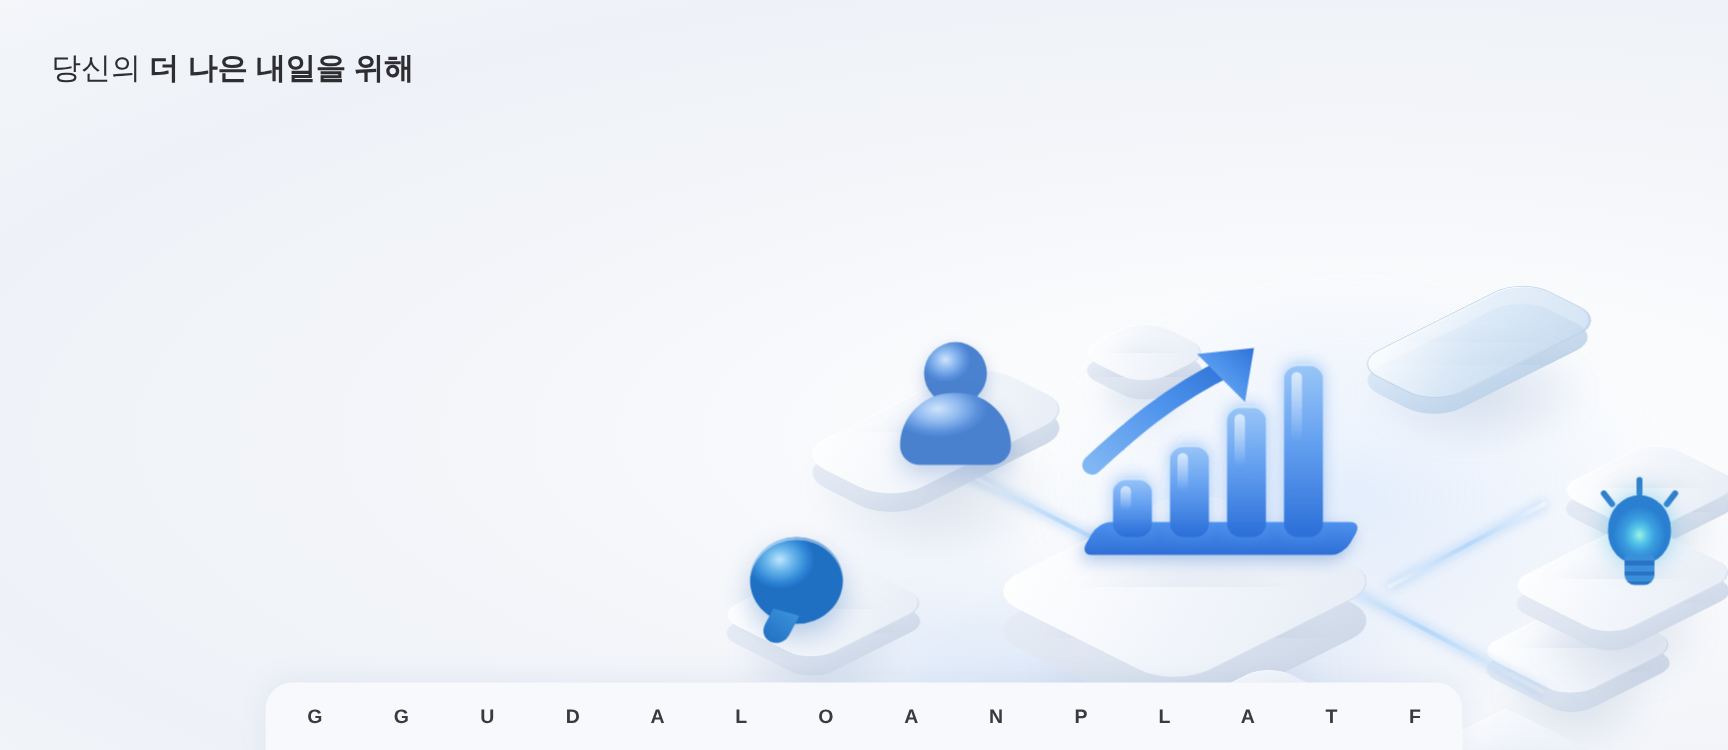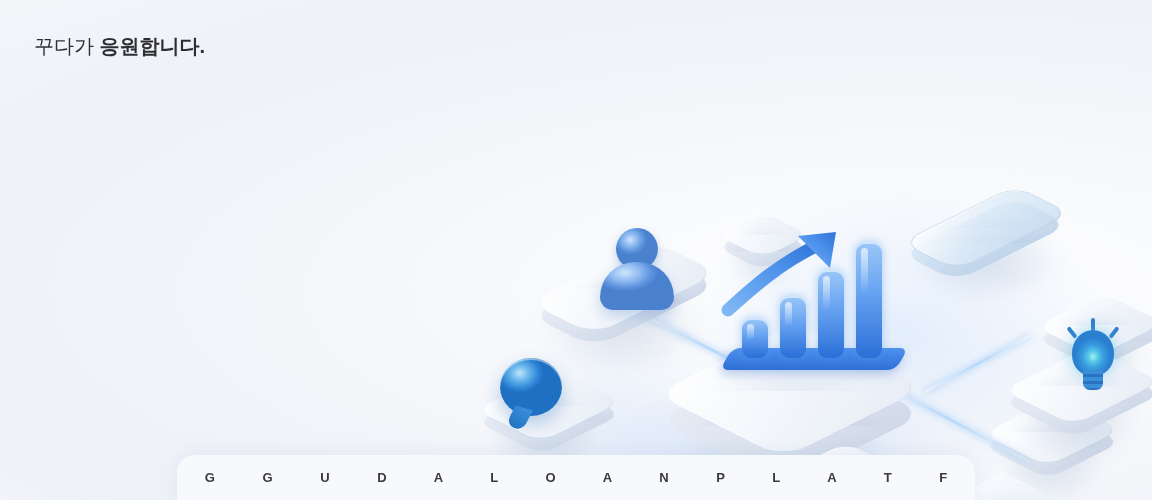--- a/index.html
+++ b/index.html
@@ -221,21 +221,21 @@
       <div class="bar" style="left:24px;height:40px;"></div>
       <div class="bar" style="left:62px;height:62px;"></div>
       <div class="bar" style="left:100px;height:88px;"></div>
       <div class="bar" style="left:138px;height:116px;"></div>
     </div>
 
   </div>
 
   <div class="copy">
     <div class="sub">
-      <span class="line"><span>꾸다가 </span><b>응원합니다.</b></span>
+      <span class="line"><span>당신의 </span><b>더 나은 내일을 위해</b></span>
     </div>
   </div>
 
   <div class="botcard">
     <span>G G U D A   L O A N   P L A T F O R M</span>
   </div>
 
 </div>
 
 </body></html>

